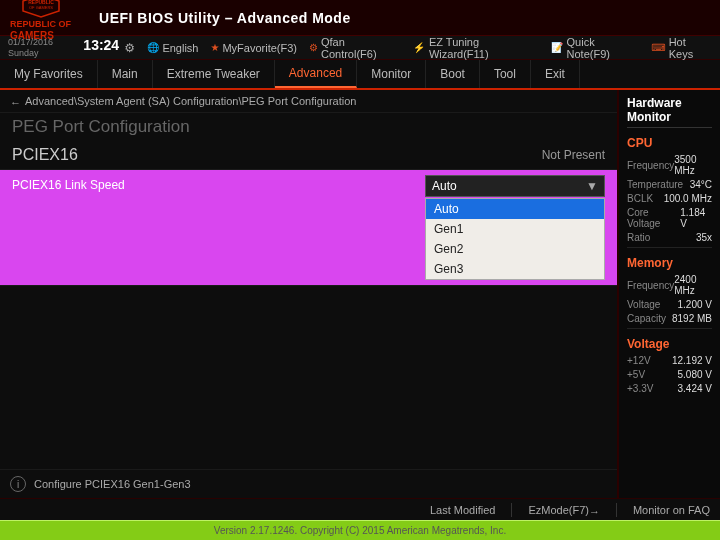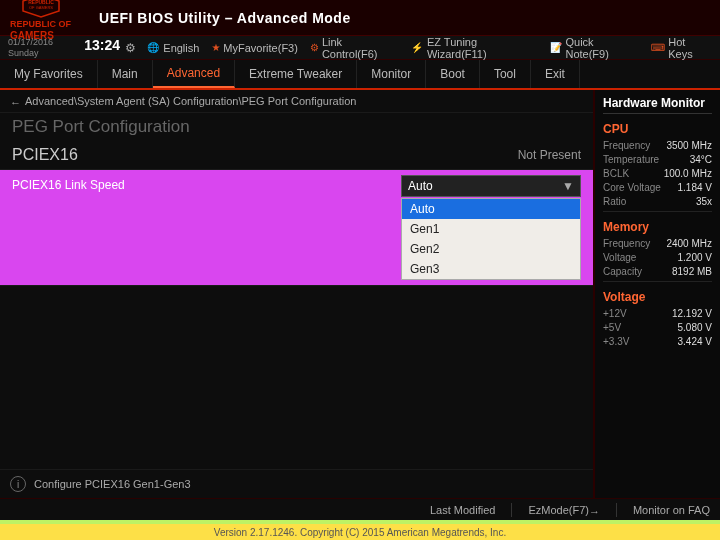--- a/index.html
+++ b/index.html
@@ -205,21 +205,21 @@
       border-radius: 50%;
       display: flex;
       align-items: center;
       justify-content: center;
       color: #888;
       font-size: 10px;
     }
 
     
     .right-panel {
-      width: 126px;
+      width: 102px;
       background: #0a0a0a;
       border-left: 1px solid #2a0000;
       padding: 6px 8px;
       font-size: 11px;
       overflow-y: auto;
     }
     .hw-title {
       color: #fff;
       font-size: 12px;
       font-weight: bold;
@@ -268,27 +268,27 @@
     }
     .bottom-divider {
       width: 1px;
       height: 14px;
       background: #333;
     }
 
     
     .footer {
       height: 20px;
-      background: #fde047;
+      background: #84cc16;
       display: flex;
       align-items: center;
       justify-content: center;
       font-size: 10px;
       color: #555;
-      border-top: 4px solid #bef264;
+      border-top: 1px solid #bef264;
     }
   </style>
 </head>
 <body>
 
 <div class="header">
   <div class="logo-area">
     <svg class="rog-logo" viewBox="0 0 44 26">
       <rect width="44" height="26" fill="#1a0000"></rect>
 
@@ -315,21 +315,21 @@
   <div class="topbar-item">
     <span class="topbar-icon">🌐</span>
     <span>English</span>
   </div>
   <div class="topbar-item">
     <span class="topbar-icon">★</span>
     <span>MyFavorite(F3)</span>
   </div>
   <div class="topbar-item">
     <span class="topbar-icon">⚙</span>
-    <span>Link Control(F6)</span>
+    <span>Qfan Control(F6)</span>
   </div>
   <div class="topbar-item">
     <span class="topbar-icon">⚡</span>
     <span>EZ Tuning Wizard(F11)</span>
   </div>
   <div class="topbar-item">
     <span class="topbar-icon">📝</span>
     <span>Quick Note(F9)</span>
   </div>
   <div class="topbar-item">
@@ -338,25 +338,25 @@
   </div>
 </div>
 
 <div class="nav-tabs">
   <div class="nav-tab">
     <span>My Favorites</span>
   </div>
   <div class="nav-tab">
     <span>Main</span>
   </div>
+  <div class="nav-tab">
+    <span>Extreme Tweaker</span>
+  </div>
   <div class="nav-tab active">
     <span>Advanced</span>
-  </div>
-  <div class="nav-tab">
-    <span>Extreme Tweaker</span>
   </div>
   <div class="nav-tab">
     <span>Monitor</span>
   </div>
   <div class="nav-tab">
     <span>Boot</span>
   </div>
   <div class="nav-tab">
     <span>Tool</span>
   </div>

